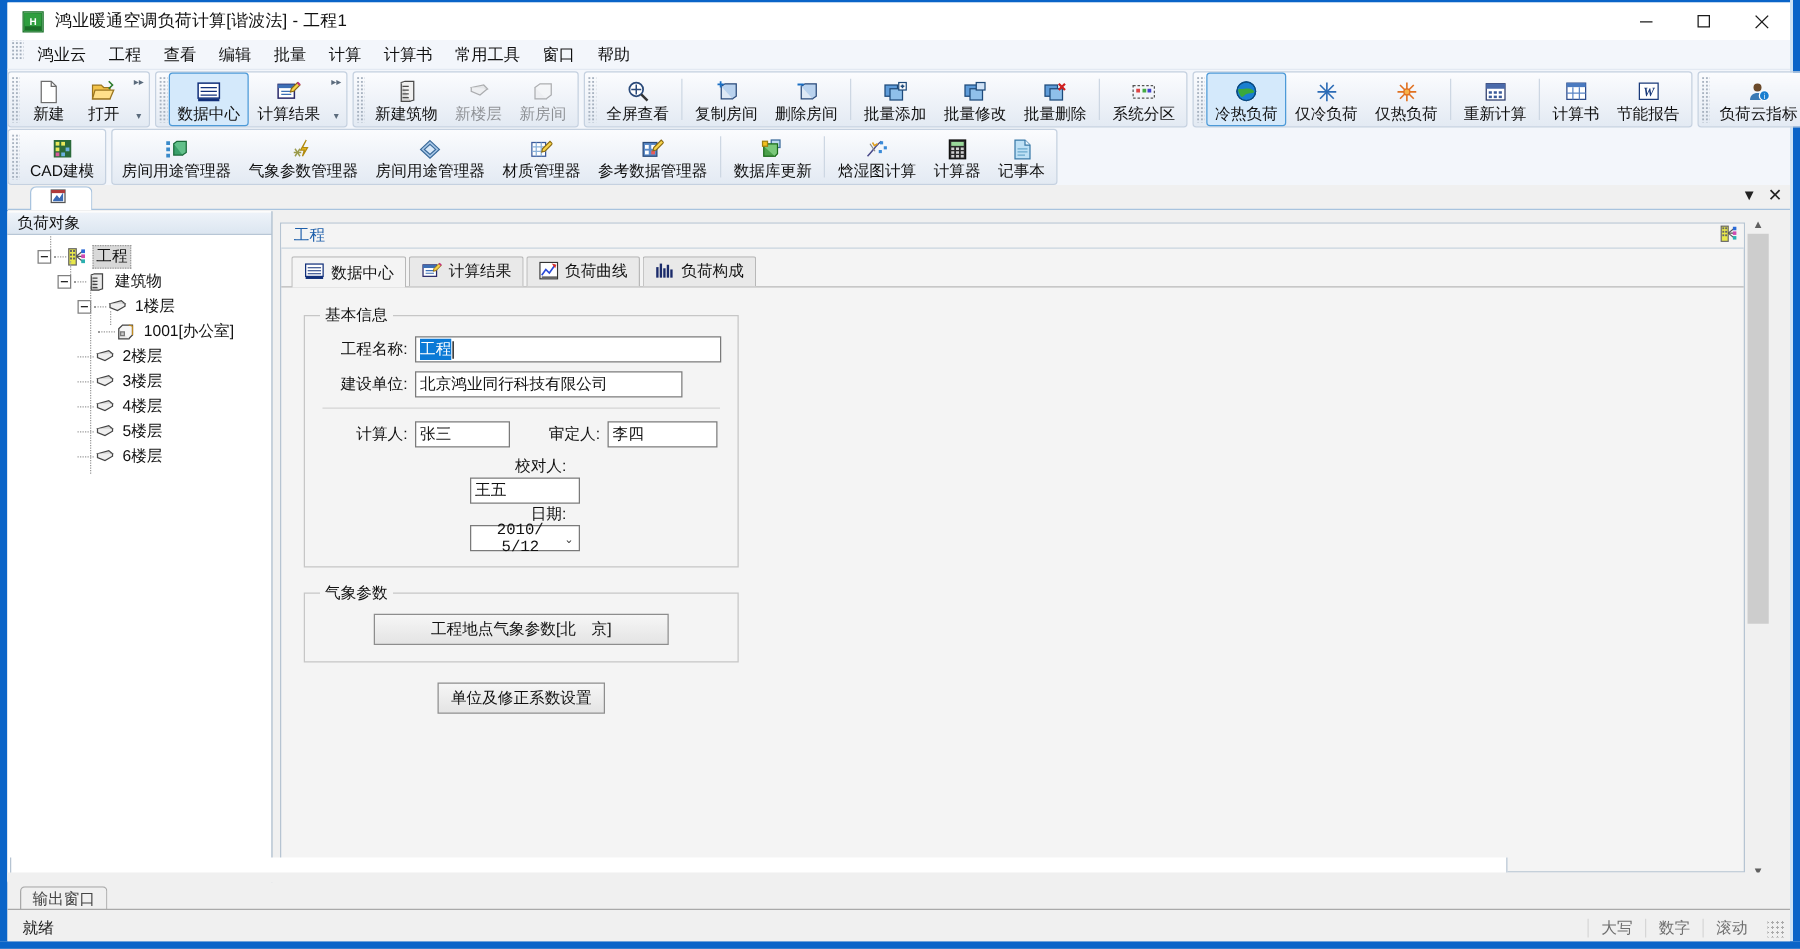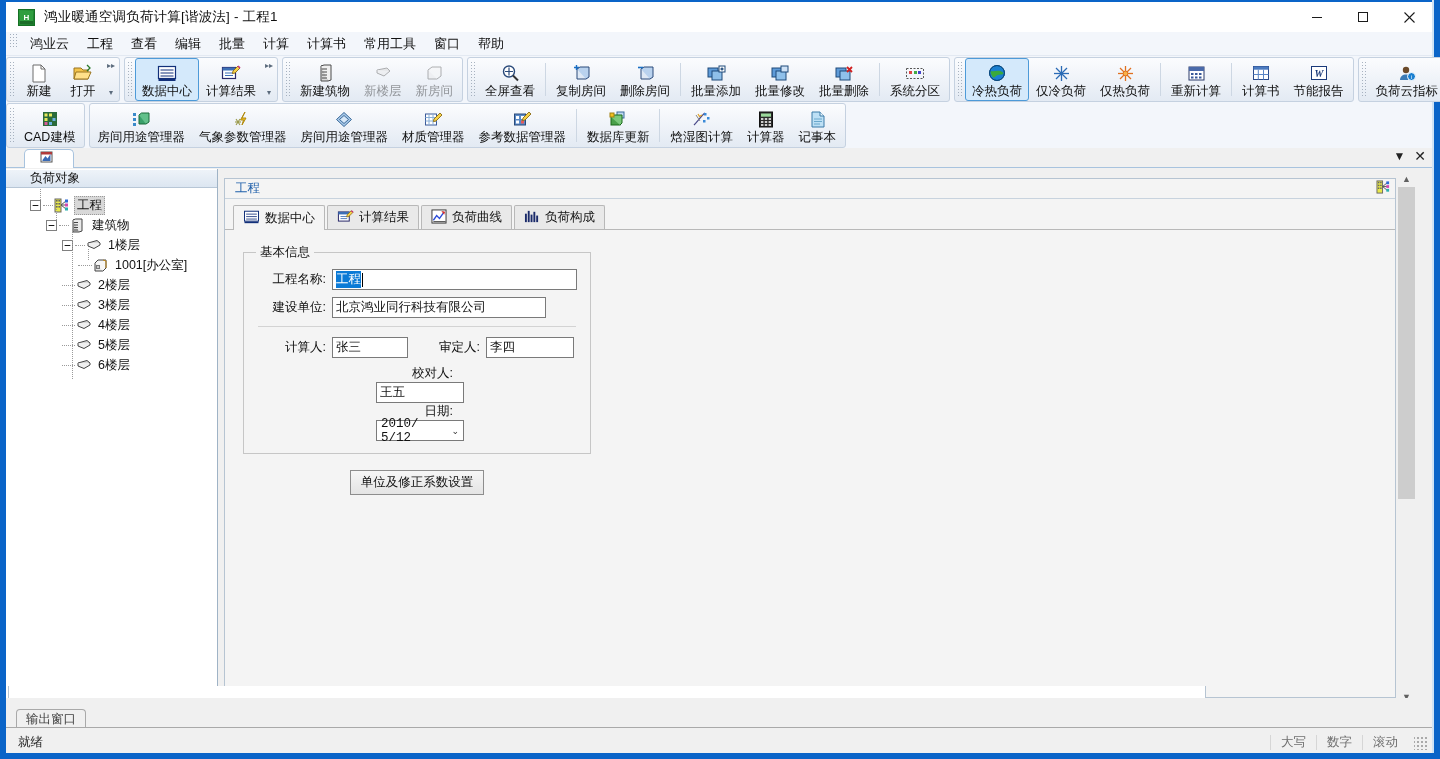--- a/index.html
+++ b/index.html
@@ -118,21 +118,21 @@
   .tabstrip-right span { cursor:default; font-size: 12px; line-height:1; }
 
   
   .leftpanel {
     position: absolute; left: 6px; top: 169px; width: 212px; height: 537px;
     background: #f0f0f0; border-right: 1px solid #9fb3c6;
   }
   .lp-header {
     height: 19px; background: linear-gradient(to bottom,#eef3f9,#dce6f1);
     border-bottom: 1px solid #b7c6d6; border-top: 1px solid #ffffff;
-    display: flex; align-items: center; padding-left: 24px;
+    display: flex; align-items: center; padding-left: 8px;
     font-size: 12.5px; color: #111; text-align: center;
   }
   .tree { background:#ffffff; height: 517px; padding-top: 7px; font-size: 12.5px; color:#111; }
   .tnode { display:flex; align-items:center; height: 20px; white-space:nowrap; position:relative; }
   .tnode .pad { flex:none; }
   .expbox {
     width: 11px; height: 11px; border: 1px solid #808080; background:#fff;
     display:flex; align-items:center; justify-content:center;
     font-size: 11px; line-height: 9px; color:#000; flex:none; margin-right:2px;
     font-family:"DejaVu Sans Mono", monospace;
@@ -186,20 +186,21 @@
     display:flex; align-items:center; font-family:"Liberation Sans", sans-serif;
   }
   .finput .caret { display:inline-block; width:1px; height:14px; background:#000; margin-left:1px; }
   .sel-text { background:#0b7ad6; color:#fff; }
   .hr-sep { border-top: 1px solid #d3d3d3; margin: 8px 4px 10px 4px; }
 
   .combo {
     height: 21px; border: 1px solid #7a7a7a; background:#ffffff;
     display:flex; align-items:center; font-size:12.5px; color:#111; padding-left:4px;
     font-family:"Liberation Mono","DejaVu Sans Mono",monospace;
+    text-align:center;
   }
   .combo .chev { margin-left:auto; margin-right:4px; font-size:9px; color:#333;
      font-family:"Liberation Sans",sans-serif;}
 
   .gbtn {
     background: linear-gradient(to bottom,#f6f6f6,#e4e4e4);
     border: 1px solid #8d8d8d;
     font-size: 12.5px; color: #111;
     padding: 3px 10px; display:inline-flex; align-items:center; justify-content:center;
     cursor: default;
@@ -1011,20 +1012,26 @@
               <span>王五</span>
             </div>
             <span class="flabel" style="width:58px; margin-left:14px;">日期:</span>
             <div class="combo" style="width:88px; margin-left:6px;">
               <span>2010/ 5/12</span>
               <span class="chev">⌄</span>
             </div>
           </div>
         </fieldset>
 
+        <fieldset class="grp" style="width:348px; margin-top:12px; padding-bottom:13px;">
+          <legend>气象参数</legend>
+          <div style="text-align:center;">
+            <span class="gbtn" style="width:236px;">工程地点气象参数[北　京]</span>
+          </div>
+        </fieldset>
 
         <div style="width:348px; text-align:center; margin-top:16px;">
           <span class="gbtn">单位及修正系数设置</span>
         </div>
       </div>
     </div>
 
     <div class="vscroll">
       <div class="vs-arrow">▲</div>
       <div class="vs-thumb"></div>

